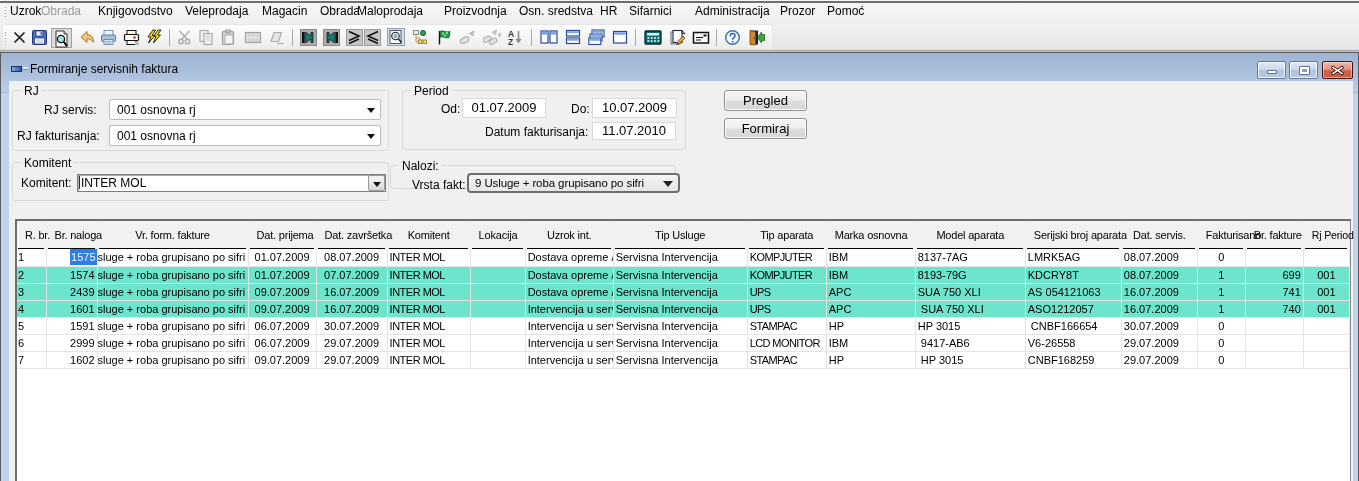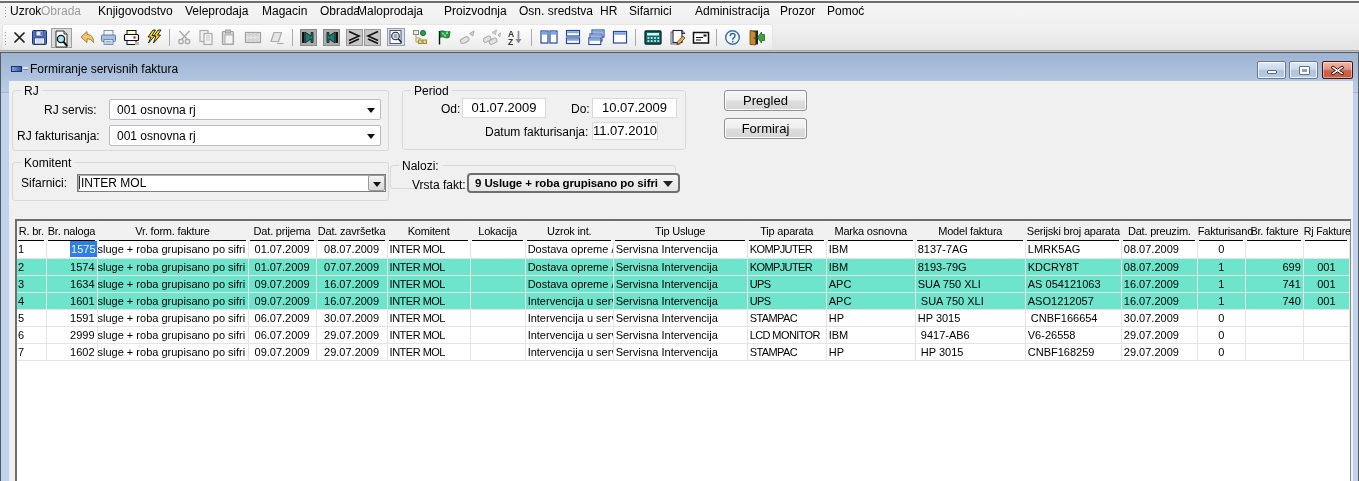--- a/index.html
+++ b/index.html
@@ -50,35 +50,35 @@
 .fld{position:absolute;background:#fff;border:1px solid #DADADA;text-align:center;
   font-size:13px}
 
 .btn{position:absolute;width:83px;height:21px;border:1px solid #8E9091;border-radius:3px;
   background:linear-gradient(#F5F5F5 0%,#EFEFEF 45%,#DDDDDD 55%,#D5D5D5 100%);
   box-shadow:inset 0 0 0 1px #FCFCFC;
   text-align:center;line-height:19px;font-size:13px}
 
 #vrsta{position:absolute;left:467px;top:173px;width:213px;height:20px;
   border:2px solid #6F6F6F;border-radius:4px;background:linear-gradient(#F4F4F4,#E6E6E6);
-  font-weight:bold;font-size:11.5px;letter-spacing:-0.1px}
+  font-weight:normal;font-size:11.5px;letter-spacing:-0.1px}
 #vrsta span{position:absolute;left:6px;top:2px;white-space:nowrap}
 #vrsta i{position:absolute;right:5px;top:6px;width:0;height:0;
   border:5px solid transparent;border-top:6px solid #222;border-bottom:none}
 
 #grid{position:absolute;left:15px;top:219px;width:1336px;height:262px;background:#fff;
   border-top:2px solid #6E6E6E;border-left:2px solid #6E6E6E;border-right:1px solid #8A8A8A}
 #grid table{border-collapse:collapse;table-layout:fixed;font-size:11px;width:1333px}
 #grid td,#grid th{overflow:hidden;white-space:nowrap;padding:0 2px;height:17px;
   border-right:1px solid #E4E4E4;font-weight:normal}
-#grid th{height:20px;border-right:1px solid #F0F0F0;
+#grid th{height:28px;border-right:1px solid #F0F0F0;
   background-color:#F1F1F1;background-image:linear-gradient(#000,#000);
   background-repeat:no-repeat;background-position:1px bottom;
   background-size:calc(100% - 3px) 1px;
-  padding:0;text-align:center;overflow:visible;letter-spacing:-0.2px}
+  padding:8px;text-align:center;overflow:visible;letter-spacing:-0.2px}
 #grid td{border-bottom:1px solid #E4E4E4}
 tr.c td{background:#6DE4CC;border-right-color:#EFFFFA;border-bottom-color:#F8FFFD}
 .tr{text-align:right}.tc{text-align:center}
 #grid td:first-child{padding-left:1px}
 #grid td:nth-child(6){letter-spacing:-0.5px}
 #grid td:nth-child(10){letter-spacing:-0.6px}
 #sel{background:#2E7FE4;color:#EDF7FF;padding:0 1px;display:inline-block;height:16px;line-height:16px;vertical-align:top}
 </style></head>
 <body>
 <div id="menubar">
@@ -314,38 +314,38 @@
     </div>
   <div class="lbl" style="left:17px;top:129px">RJ fakturisanja:</div>
   <div class="combo" style="left:109px;top:125px;width:272px;height:21px">
       <span>001 osnovna rj</span>
       <i></i>
     </div>
 
   <div class="grp" style="left:12px;top:162px;width:377px;height:39px">
       <b>Komitent</b>
     </div>
-  <div class="lbl" style="left:21px;top:176px">Sifarnici:</div>
+  <div class="lbl" style="left:21px;top:176px">Komitent:</div>
   <div id="komcombo" style="left:77px;top:174px;width:309px;height:18px">
     <span style="position:absolute;left:3px;top:1px">INTER MOL</span>
     <span style="position:absolute;left:1px;top:1px;width:1px;height:13px;background:#333"></span>
     <div style="position:absolute;right:0px;top:0px;width:17px;height:16px;background:linear-gradient(#F4F4F4,#D8D8D8);border:1px solid #999;border-radius:2px">
       <i style="position:absolute;left:4px;top:6px;width:0;height:0;border:4px solid transparent;border-top:5px solid #111;border-bottom:none"></i>
     </div>
   </div>
 
   <div class="grp" style="left:402px;top:90px;width:284px;height:60px">
       <b>Period</b>
     </div>
   <div class="lbl" style="left:441px;top:102px">Od:</div>
   <div class="fld" style="left:462px;top:98px;width:84px;height:20px;line-height:18px">01.07.2009</div>
   <div class="lbl" style="left:571px;top:102px">Do:</div>
   <div class="fld" style="left:592px;top:98px;width:85px;height:20px;line-height:18px">10.07.2009</div>
   <div class="lbl" style="left:485px;top:125px">Datum fakturisanja:</div>
-  <div class="fld" style="left:592px;top:122px;width:66px;height:18px;line-height:16px">11.07.2010</div>
+  <div class="fld" style="left:592px;top:122px;width:84px;height:18px;line-height:16px">11.07.2010</div>
 
   <div class="grp" style="left:390px;top:165px;width:286px;height:24px">
       <b>Nalozi:</b>
     </div>
   <div class="lbl" style="left:412px;top:178px">Vrsta fakt:</div>
   <div id="vrsta">
       <span>9 Usluge + roba grupisano po sifri</span>
       <i></i>
     </div>
 
@@ -380,26 +380,26 @@
           <th>Br. naloga</th>
           <th>Vr. form. fakture</th>
           <th>Dat. prijema</th>
 <th>Dat. završetka</th>
           <th>Komitent</th>
           <th>Lokacija</th>
           <th>Uzrok int.</th>
 <th>Tip Usluge</th>
           <th>Tip aparata</th>
           <th>Marka osnovna</th>
-          <th>Model faktura</th>
+          <th>Model aparata</th>
 <th>Serijski broj aparata</th>
-          <th>Dat. preuzim.</th>
+          <th>Dat. servis.</th>
           <th style="padding-right:8px">Fakturisano</th>
           <th>Br. fakture</th>
-<th style="font-size:10.6px">Rj Fakture</th>
+<th style="font-size:10.6px">Rj Period</th>
 </tr>
 <tr>
 <td>1</td>
           <td class="tr" style="padding:0 0 0 2px"><span id="sel">1575</span></td>
           <td style="padding:0">sluge + roba grupisano po sifri</td>
           <td class="tc">01.07.2009</td>
 <td class="tc">08.07.2009</td>
           <td>INTER MOL</td>
           <td></td>
           <td>Dostava opreme / o</td>
@@ -427,21 +427,21 @@
           <td>IBM</td>
           <td>8193-79G</td>
 <td>KDCRY8T</td>
           <td>08.07.2009</td>
           <td class="tc">1</td>
           <td class="tr">699</td>
           <td class="tc">001</td>
 </tr>
 <tr class="c">
 <td>3</td>
-          <td class="tr">1634</td>
+          <td class="tr">2439</td>
           <td style="padding:0">sluge + roba grupisano po sifri</td>
           <td class="tc">09.07.2009</td>
 <td class="tc">16.07.2009</td>
           <td>INTER MOL</td>
           <td></td>
           <td>Dostava opreme / o</td>
 <td>Servisna Intervencija</td>
           <td>UPS</td>
           <td>APC</td>
           <td>SUA 750 XLI</td>

